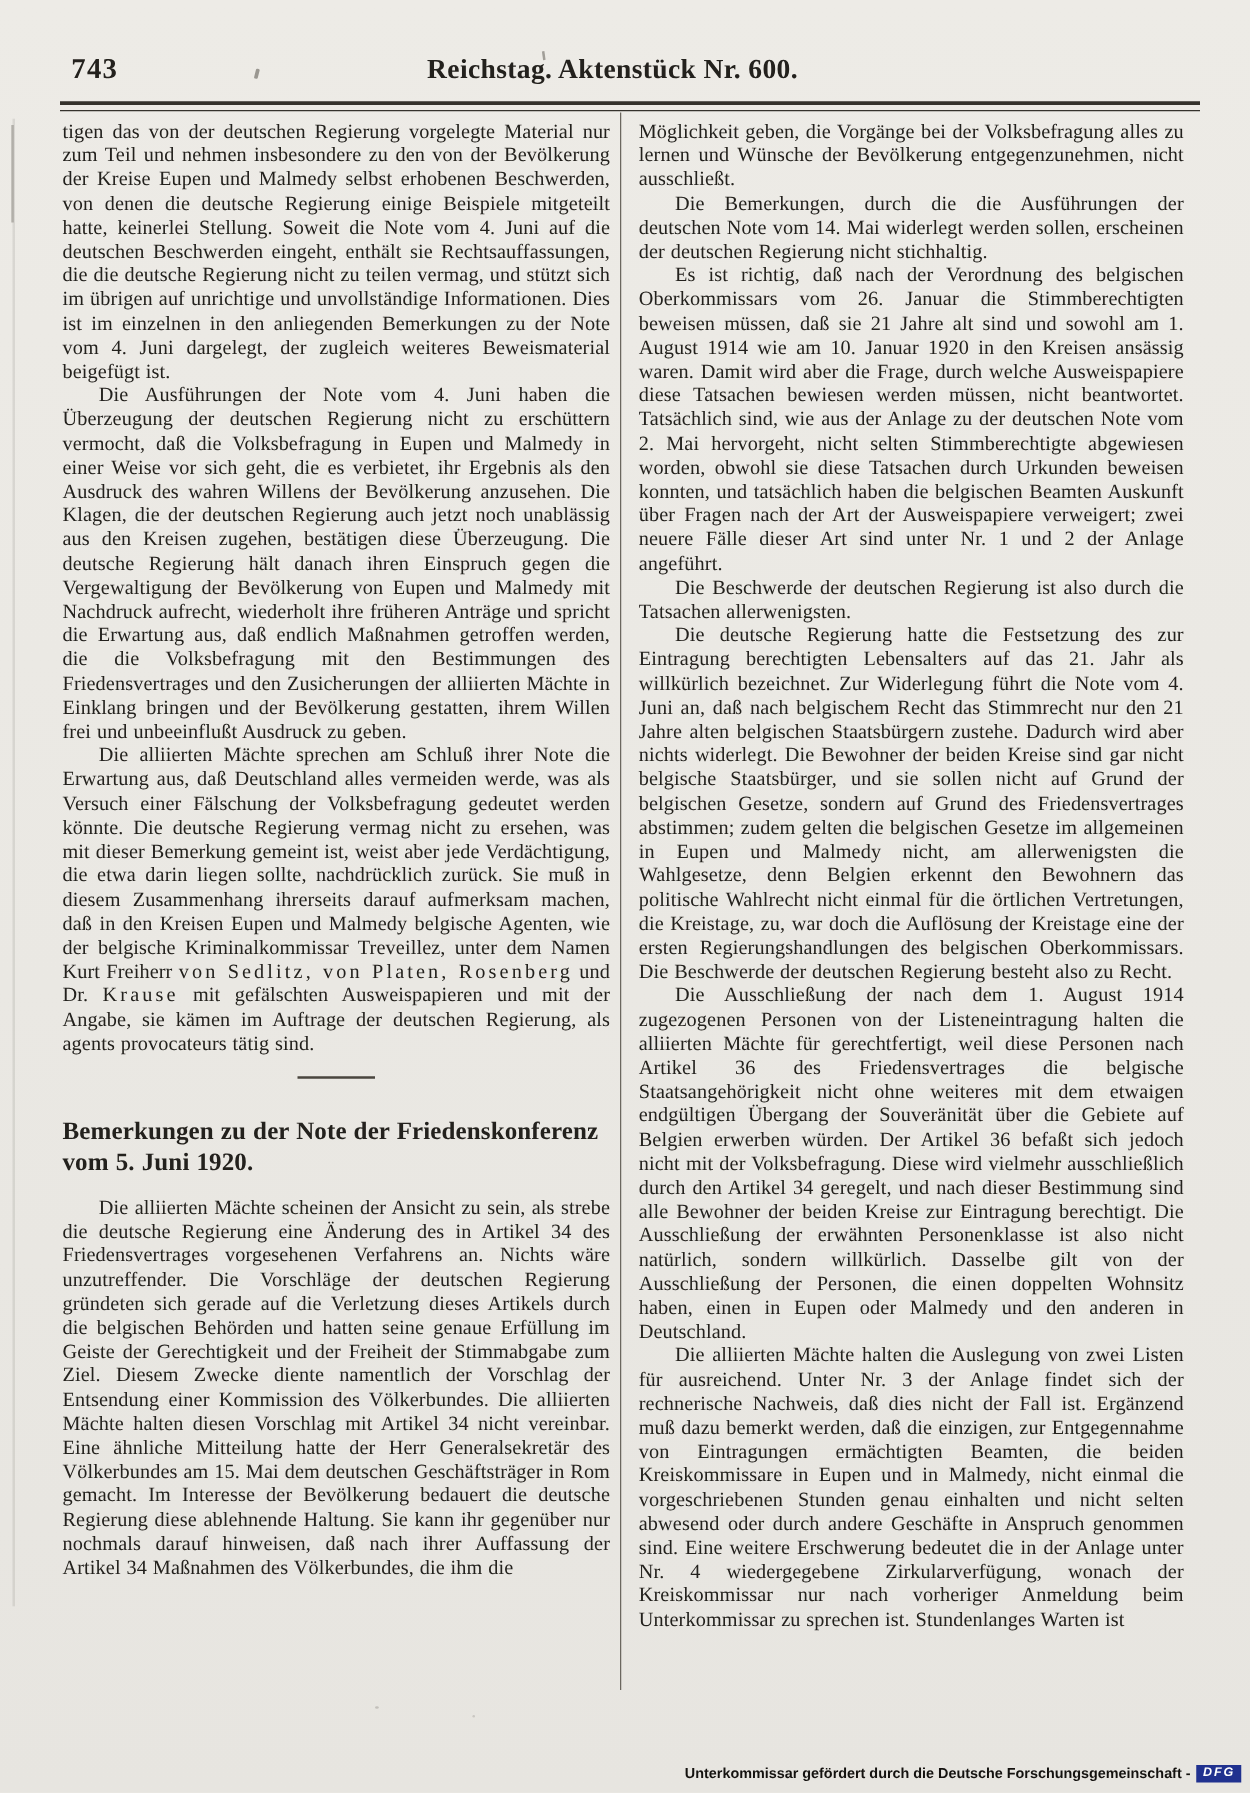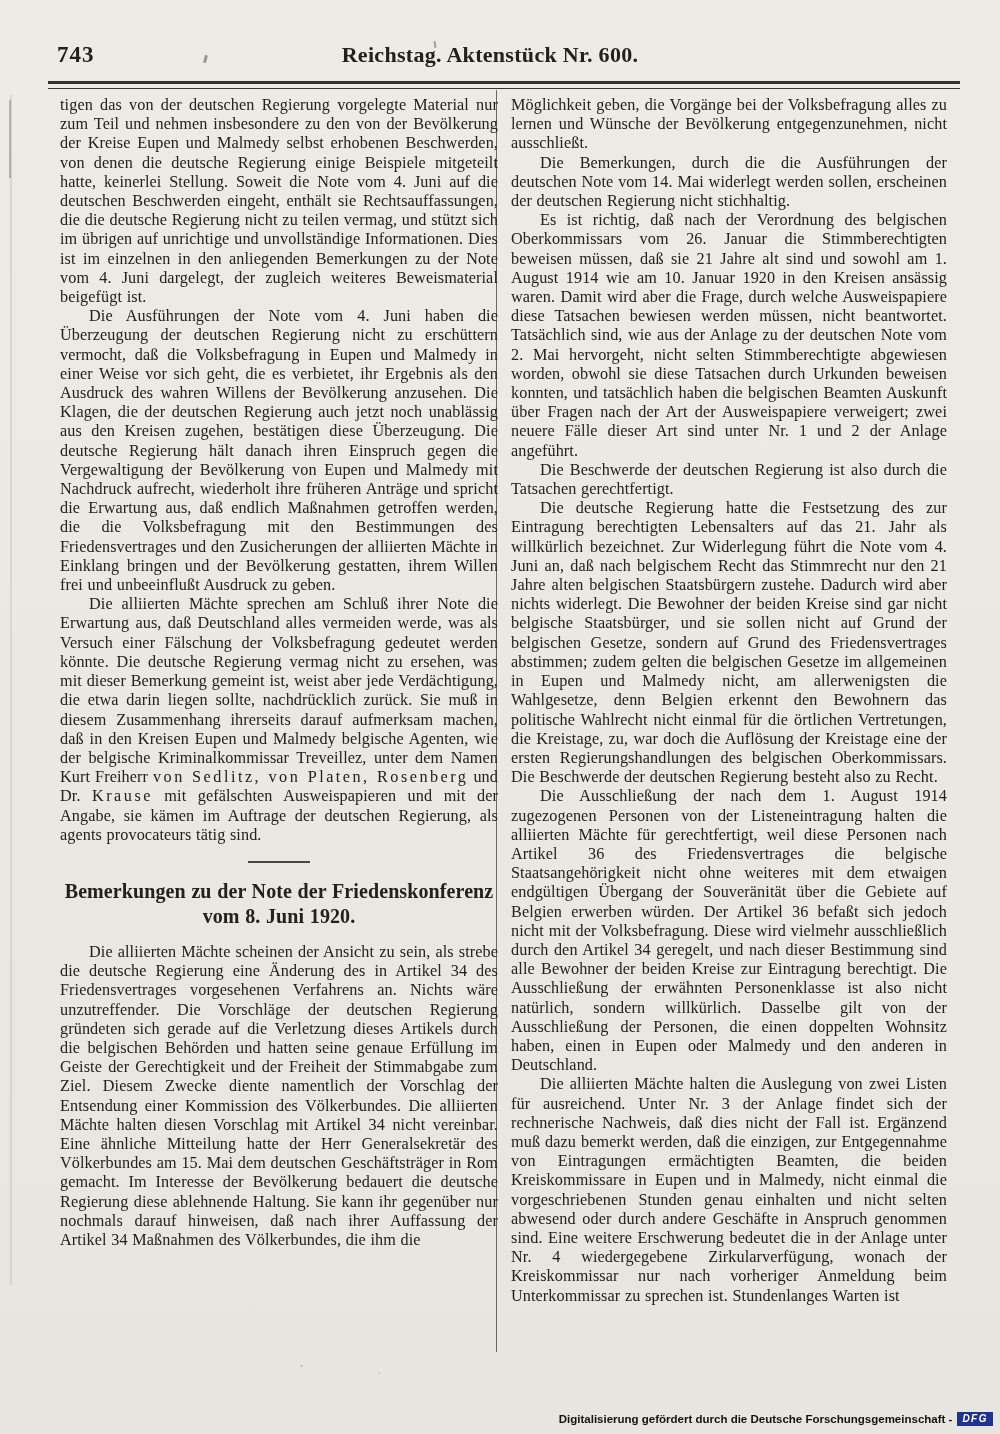--- a/index.html
+++ b/index.html
@@ -9,27 +9,27 @@
     background:#ebe9e4;
     background-image:linear-gradient(180deg,#edebe6 0%,#eae8e3 55%,#e7e5e0 100%);
     color:#23211d;
     font-family:"Liberation Serif","DejaVu Serif",serif;
   }
   .page-num{position:absolute;left:57px;top:42px;font-size:23px;font-weight:bold;letter-spacing:1px}
   .header-title{position:absolute;left:0;top:42px;width:980px;text-align:center;font-size:22px;font-weight:bold;letter-spacing:.3px}
   .hrule{position:absolute;left:48px;top:81px;width:912px;height:8px;border-top:3px solid #35322c;border-bottom:1.5px solid #35322c}
   .vdiv{position:absolute;left:496px;top:90px;width:1px;height:1262px;background:#6b675f}
   .col{position:absolute;top:96px;text-align:justify;font-size:16.2px;line-height:19.2px;letter-spacing:.1px;hyphens:auto;word-spacing:.5px}
-  .col.left{left:60px;width:438px}
+  .col.left{left:50px;width:438px}
   .col.right{left:511px;width:436px}
   .col p{margin:0;text-indent:0}
   .col p.ind{text-indent:29px}
   .sperr{letter-spacing:2.5px}
   .secrule{width:62px;height:2px;background:#4a463f;margin:16px auto 0 auto}
-  .heading{margin:16px 0 14px 0;text-align:center;font-size:20px;line-height:25px;font-weight:bold}
+  .heading{margin:30px 0 14px 0;font-size:20px;line-height:25px;font-weight:bold}
   .footer{position:absolute;right:7px;bottom:8px;display:flex;align-items:center;gap:5px;
     font-family:"Liberation Sans","DejaVu Sans",sans-serif;font-size:11.5px;font-weight:bold;color:#14120f}
   .dfg{display:inline-block;background:#20318f;color:#ffffff;font-size:10px;font-weight:bold;
     padding:1px 5px 2px 5px;letter-spacing:1.5px;font-style:italic}
   .artifact{position:absolute;background:#56524a;pointer-events:none}
   .a-edge{left:10px;top:95px;width:2px;height:1190px;opacity:.13}
   .a-edge2{left:9px;top:100px;width:2px;height:78px;opacity:.35}
   .a-mark1{left:204px;top:55px;width:3px;height:8px;opacity:.55;transform:rotate(14deg);border-radius:1px}
   .a-mark2{left:434px;top:41px;width:2px;height:7px;opacity:.5;transform:rotate(-8deg)}
   .a-dot1{left:300px;top:1365px;width:3px;height:2px;opacity:.25;border-radius:50%}
@@ -41,36 +41,36 @@
 <div class="page-num">743</div>
 <div class="header-title">Reichstag.  Aktenstück Nr. 600.</div>
 <div class="hrule"></div>
 <div class="vdiv"></div>
 
 <div class="col left">
   <p>tigen das von der deutschen Regierung vorgelegte Material nur zum Teil und nehmen insbesondere zu den von der Bevölkerung der Kreise Eupen und Malmedy selbst erhobenen Beschwerden, von denen die deutsche Regierung einige Beispiele mitgeteilt hatte, keinerlei Stellung. Soweit die Note vom 4. Juni auf die deutschen Beschwerden eingeht, enthält sie Rechtsauffassungen, die die deutsche Regierung nicht zu teilen vermag, und stützt sich im übrigen auf unrichtige und unvollständige Informationen. Dies ist im einzelnen in den anliegenden Bemerkungen zu der Note vom 4. Juni dargelegt, der zugleich weiteres Beweismaterial beigefügt ist.</p>
   <p class="ind">Die Ausführungen der Note vom 4. Juni haben die Überzeugung der deutschen Regierung nicht zu erschüttern vermocht, daß die Volksbefragung in Eupen und Malmedy in einer Weise vor sich geht, die es verbietet, ihr Ergebnis als den Ausdruck des wahren Willens der Bevölkerung anzusehen. Die Klagen, die der deutschen Regierung auch jetzt noch unablässig aus den Kreisen zugehen, bestätigen diese Überzeugung. Die deutsche Regierung hält danach ihren Einspruch gegen die Vergewaltigung der Bevölkerung von Eupen und Malmedy mit Nachdruck aufrecht, wiederholt ihre früheren Anträge und spricht die Erwartung aus, daß endlich Maßnahmen getroffen werden, die die Volksbefragung mit den Bestimmungen des Friedensvertrages und den Zusicherungen der alliierten Mächte in Einklang bringen und der Bevölkerung gestatten, ihrem Willen frei und unbeeinflußt Ausdruck zu geben.</p>
   <p class="ind"><span>Die alliierten Mächte sprechen am Schluß ihrer Note die Erwartung aus, daß Deutschland alles vermeiden werde, was als Versuch einer Fälschung der Volksbefragung gedeutet werden könnte. Die deutsche Regierung vermag nicht zu ersehen, was mit dieser Bemerkung gemeint ist, weist aber jede Verdächtigung, die etwa darin liegen sollte, nachdrücklich zurück. Sie muß in diesem Zusammenhang ihrerseits darauf aufmerksam machen, daß in den Kreisen Eupen und Malmedy belgische Agenten, wie der belgische Kriminalkommissar Treveillez, unter dem Namen Kurt Freiherr </span><span class="sperr">von Sedlitz, von Platen, Rosenberg</span><span> und Dr. </span><span class="sperr">Krause</span><span> mit gefälschten Ausweispapieren und mit der Angabe, sie kämen im Auftrage der deutschen Regierung, als agents provocateurs tätig sind.</span></p>
   <div class="secrule"></div>
-  <h2 class="heading"><span>Bemerkungen zu der Note der Friedenskonferenz</span><br><span>vom 8. Juni 1920.</span></h2>
+  <h2 class="heading"><span>Bemerkungen zu der Note der Friedenskonferenz</span><br><span>vom 5. Juni 1920.</span></h2>
   <p class="ind">Die alliierten Mächte scheinen der Ansicht zu sein, als strebe die deutsche Regierung eine Änderung des in Artikel 34 des Friedensvertrages vorgesehenen Verfahrens an. Nichts wäre unzutreffender. Die Vorschläge der deutschen Regierung gründeten sich gerade auf die Verletzung dieses Artikels durch die belgischen Behörden und hatten seine genaue Erfüllung im Geiste der Gerechtigkeit und der Freiheit der Stimmabgabe zum Ziel. Diesem Zwecke diente namentlich der Vorschlag der Entsendung einer Kommission des Völkerbundes. Die alliierten Mächte halten diesen Vorschlag mit Artikel 34 nicht vereinbar. Eine ähnliche Mitteilung hatte der Herr Generalsekretär des Völkerbundes am 15. Mai dem deutschen Geschäftsträger in Rom gemacht. Im Interesse der Bevölkerung bedauert die deutsche Regierung diese ablehnende Haltung. Sie kann ihr gegenüber nur nochmals darauf hinweisen, daß nach ihrer Auffassung der Artikel 34 Maßnahmen des Völkerbundes, die ihm die</p>
 </div>
 
 <div class="col right">
   <p>Möglichkeit geben, die Vorgänge bei der Volksbefragung alles zu lernen und Wünsche der Bevölkerung entgegenzunehmen, nicht ausschließt.</p>
   <p class="ind">Die Bemerkungen, durch die die Ausführungen der deutschen Note vom 14. Mai widerlegt werden sollen, erscheinen der deutschen Regierung nicht stichhaltig.</p>
   <p class="ind">Es ist richtig, daß nach der Verordnung des belgischen Oberkommissars vom 26. Januar die Stimmberechtigten beweisen müssen, daß sie 21 Jahre alt sind und sowohl am 1. August 1914 wie am 10. Januar 1920 in den Kreisen ansässig waren. Damit wird aber die Frage, durch welche Ausweispapiere diese Tatsachen bewiesen werden müssen, nicht beantwortet. Tatsächlich sind, wie aus der Anlage zu der deutschen Note vom 2. Mai hervorgeht, nicht selten Stimmberechtigte abgewiesen worden, obwohl sie diese Tatsachen durch Urkunden beweisen konnten, und tatsächlich haben die belgischen Beamten Auskunft über Fragen nach der Art der Ausweispapiere verweigert; zwei neuere Fälle dieser Art sind unter Nr. 1 und 2 der Anlage angeführt.</p>
-  <p class="ind">Die Beschwerde der deutschen Regierung ist also durch die Tatsachen gerechtfertigt.</p>
+  <p class="ind">Die Beschwerde der deutschen Regierung ist also durch die Tatsachen allerwenigsten.</p>
   <p class="ind">Die deutsche Regierung hatte die Festsetzung des zur Eintragung berechtigten Lebensalters auf das 21. Jahr als willkürlich bezeichnet. Zur Widerlegung führt die Note vom 4. Juni an, daß nach belgischem Recht das Stimmrecht nur den 21 Jahre alten belgischen Staatsbürgern zustehe. Dadurch wird aber nichts widerlegt. Die Bewohner der beiden Kreise sind gar nicht belgische Staatsbürger, und sie sollen nicht auf Grund der belgischen Gesetze, sondern auf Grund des Friedensvertrages abstimmen; zudem gelten die belgischen Gesetze im allgemeinen in Eupen und Malmedy nicht, am allerwenigsten die Wahlgesetze, denn Belgien erkennt den Bewohnern das politische Wahlrecht nicht einmal für die örtlichen Vertretungen, die Kreistage, zu, war doch die Auflösung der Kreistage eine der ersten Regierungshandlungen des belgischen Oberkommissars. Die Beschwerde der deutschen Regierung besteht also zu Recht.</p>
   <p class="ind">Die Ausschließung der nach dem 1. August 1914 zugezogenen Personen von der Listeneintragung halten die alliierten Mächte für gerechtfertigt, weil diese Personen nach Artikel 36 des Friedensvertrages die belgische Staatsangehörigkeit nicht ohne weiteres mit dem etwaigen endgültigen Übergang der Souveränität über die Gebiete auf Belgien erwerben würden. Der Artikel 36 befaßt sich jedoch nicht mit der Volksbefragung. Diese wird vielmehr ausschließlich durch den Artikel 34 geregelt, und nach dieser Bestimmung sind alle Bewohner der beiden Kreise zur Eintragung berechtigt. Die Ausschließung der erwähnten Personenklasse ist also nicht natürlich, sondern willkürlich. Dasselbe gilt von der Ausschließung der Personen, die einen doppelten Wohnsitz haben, einen in Eupen oder Malmedy und den anderen in Deutschland.</p>
   <p class="ind">Die alliierten Mächte halten die Auslegung von zwei Listen für ausreichend. Unter Nr. 3 der Anlage findet sich der rechnerische Nachweis, daß dies nicht der Fall ist. Ergänzend muß dazu bemerkt werden, daß die einzigen, zur Entgegennahme von Eintragungen ermächtigten Beamten, die beiden Kreiskommissare in Eupen und in Malmedy, nicht einmal die vorgeschriebenen Stunden genau einhalten und nicht selten abwesend oder durch andere Geschäfte in Anspruch genommen sind. Eine weitere Erschwerung bedeutet die in der Anlage unter Nr. 4 wiedergegebene Zirkularverfügung, wonach der Kreiskommissar nur nach vorheriger Anmeldung beim Unterkommissar zu sprechen ist. Stundenlanges Warten ist</p>
 </div>
 
 <div class="footer">
-  <span>Digitalisierung gefördert durch die Deutsche Forschungsgemeinschaft -</span>
+  <span>Unterkommissar gefördert durch die Deutsche Forschungsgemeinschaft -</span>
   <span class="dfg">DFG</span>
 </div>
 
 <div class="artifact a-edge"></div>
 <div class="artifact a-edge2"></div>
 <div class="artifact a-mark1"></div>
 <div class="artifact a-mark2"></div>
 <div class="artifact a-dot1"></div>
 <div class="artifact a-dot2"></div>
 

